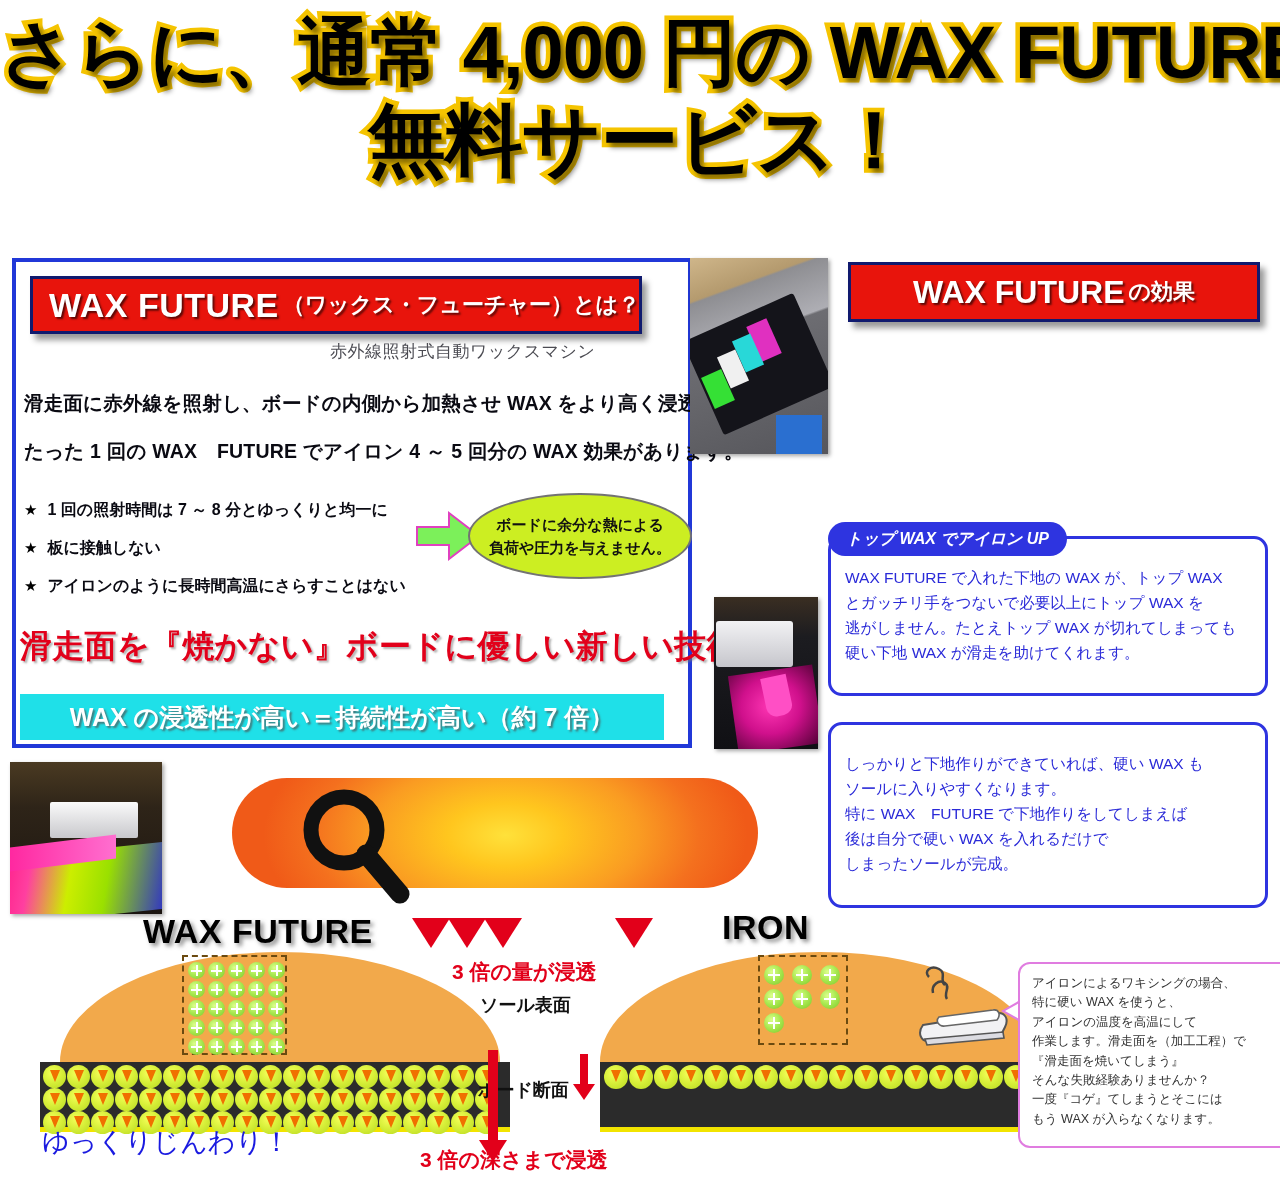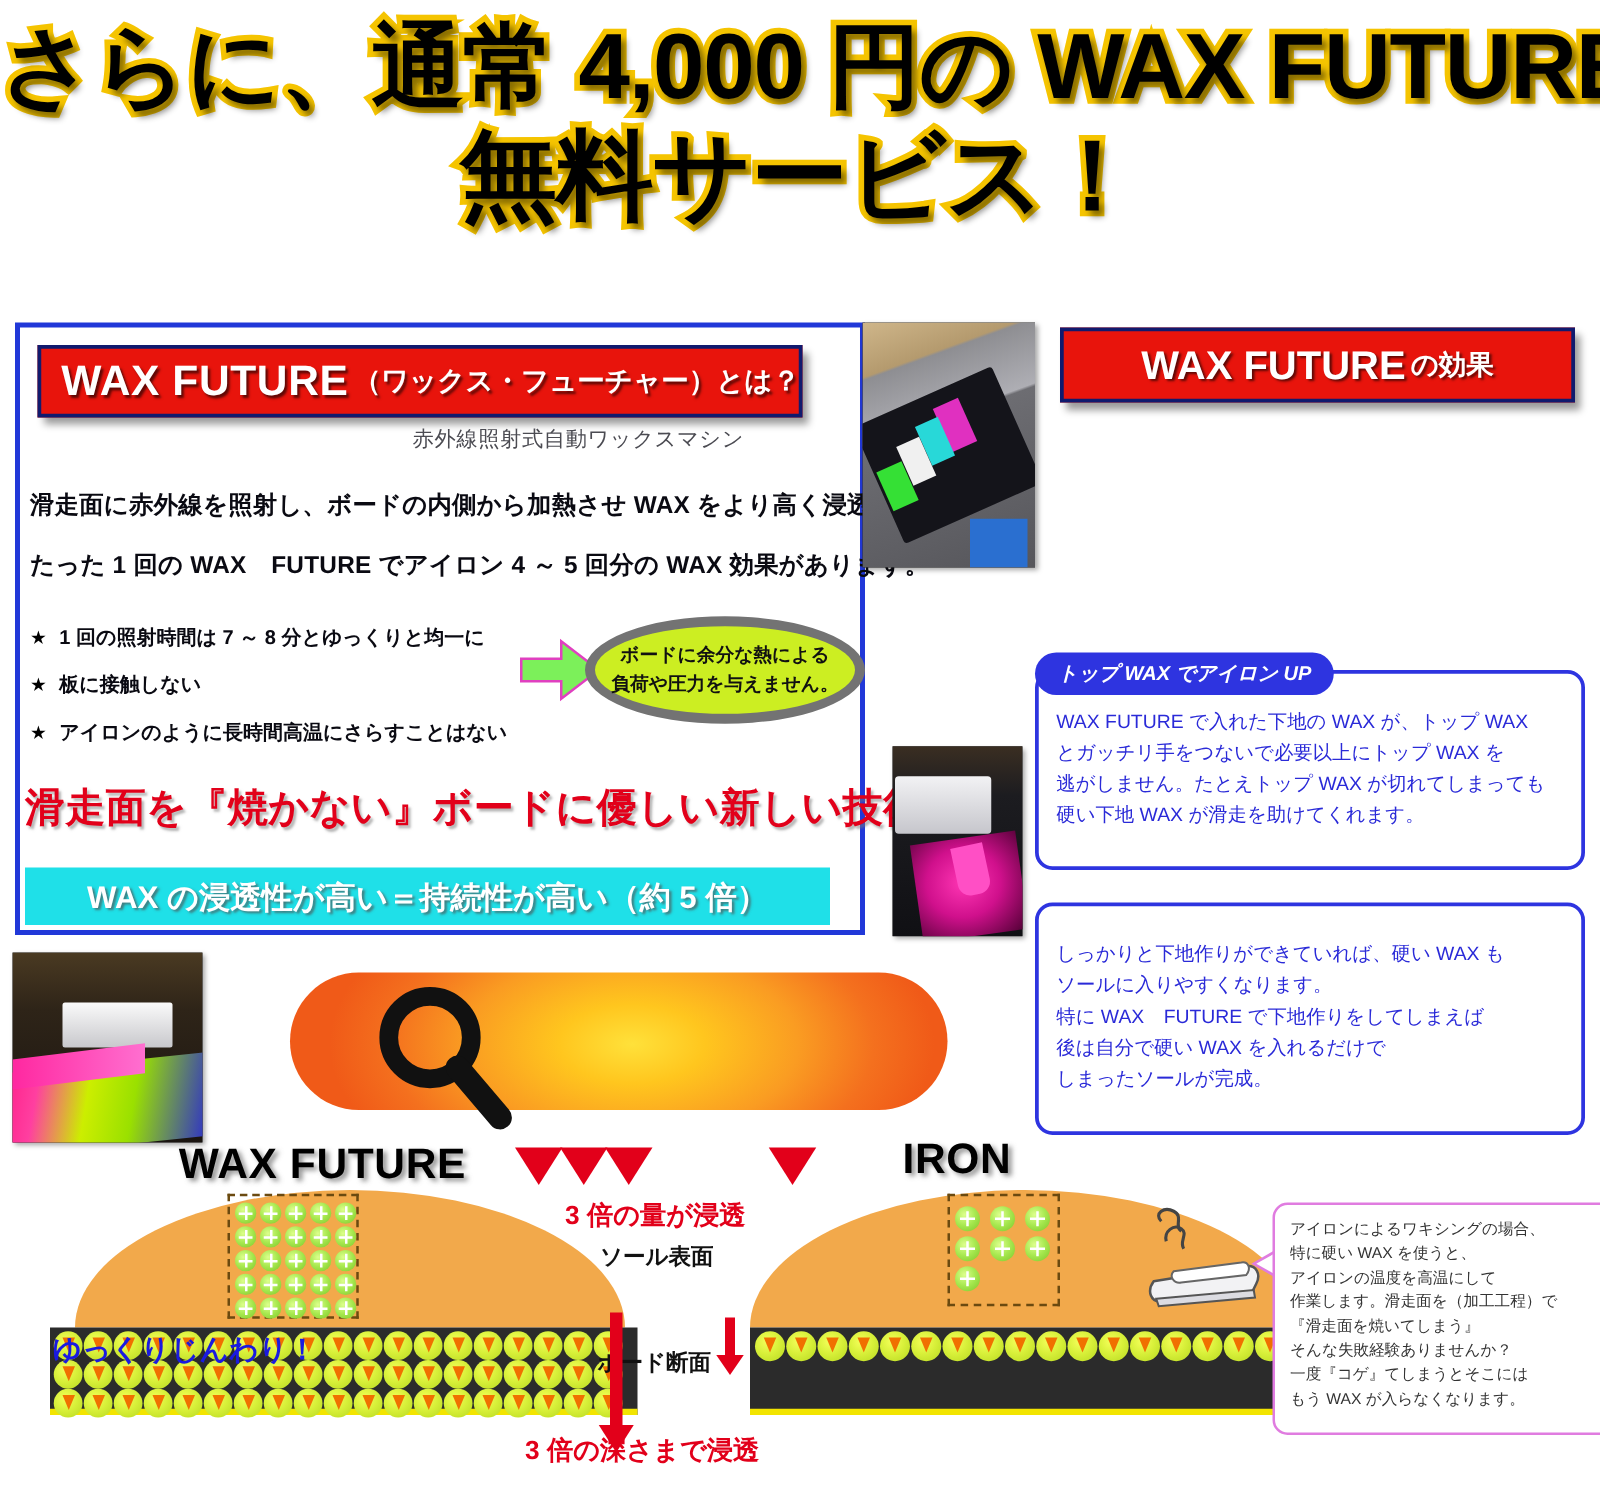--- a/index.html
+++ b/index.html
@@ -61,21 +61,21 @@
 
   .bullets { position:absolute; left:24px; top:500px; }
   .bullet { font-size:16px; color:#0a0a12; font-weight:bold; margin-bottom:17px; white-space:nowrap; }
   .bullet .star { color:#000; margin-right:10px; font-size:15px; }
 
   .grn-arrow {
     position:absolute; left:415px; top:505px; width:68px; height:62px;
   }
   .ellipse-callout {
     position:absolute; left:468px; top:493px; width:224px; height:86px;
-    border-radius:50%; background:#ccee22; border:8px solid #737373;
+    border-radius:50%; background:#ccee22; border:2px solid #737373;
     display:flex; flex-direction:column; justify-content:center; align-items:center;
   }
   .ellipse-callout span {
     font-size:15px; font-weight:bold; color:#111; line-height:1.55; white-space:nowrap;
   }
 
   .red-headline {
     position:absolute; left:20px; top:625px; font-size:32px; font-weight:bold;
     color:#e2001a; white-space:nowrap; letter-spacing:.3px;
     text-shadow: 2px 2px 2px rgba(120,120,120,.55);
@@ -229,21 +229,21 @@
   .down-arrow-short {
     position:absolute; left:580px; top:1054px; width:8px; height:32px; background:#e2001a;
   }
   .down-arrow-short::after {
     content:""; position:absolute; left:50%; bottom:-14px; transform:translateX(-50%);
     width:0; height:0; border-left:11px solid transparent; border-right:11px solid transparent;
     border-top:16px solid #e2001a;
   }
 
   .bottom-blue {
-    position:absolute; left:42px; top:1064px; font-size:23px; font-weight:bold;
+    position:absolute; left:42px; top:1124px; font-size:27px; font-weight:normal;
     color:#1a1ae0; white-space:nowrap;
   }
 
   
   .iron-icon { position:absolute; left:905px; top:965px; width:110px; height:95px; }
 
   
   .pink-callout {
     position:absolute; left:1018px; top:962px; width:295px; height:186px;
     border:2px solid #e07ce0; border-radius:12px; background:#fff;
@@ -298,21 +298,21 @@
     <path d="M2 22 L34 22 L34 8 L64 31 L34 54 L34 40 L2 40 Z" fill="#7cf05a" stroke="#e040c0" stroke-width="2"></path>
   </svg>
 
   <div class="ellipse-callout">
     <span>ボードに余分な熱による</span>
     <span>負荷や圧力を与えません。</span>
   </div>
 
   <div class="red-headline">滑走面を『焼かない』ボードに優しい新しい技術。</div>
   <div class="cyan-bar">
-    <span>WAX の浸透性が高い＝持続性が高い（約 5 倍）</span>
+    <span>WAX の浸透性が高い＝持続性が高い（約 7 倍）</span>
   </div>
 
   <div class="photo photo-1">
     <div class="ph1-bg"></div>
       <div class="ph1-board"></div>
     <div class="ph1-l1"></div>
       <div class="ph1-l2"></div>
       <div class="ph1-l3"></div>
       <div class="ph1-l4"></div>
     <div class="ph1-blue"></div>

